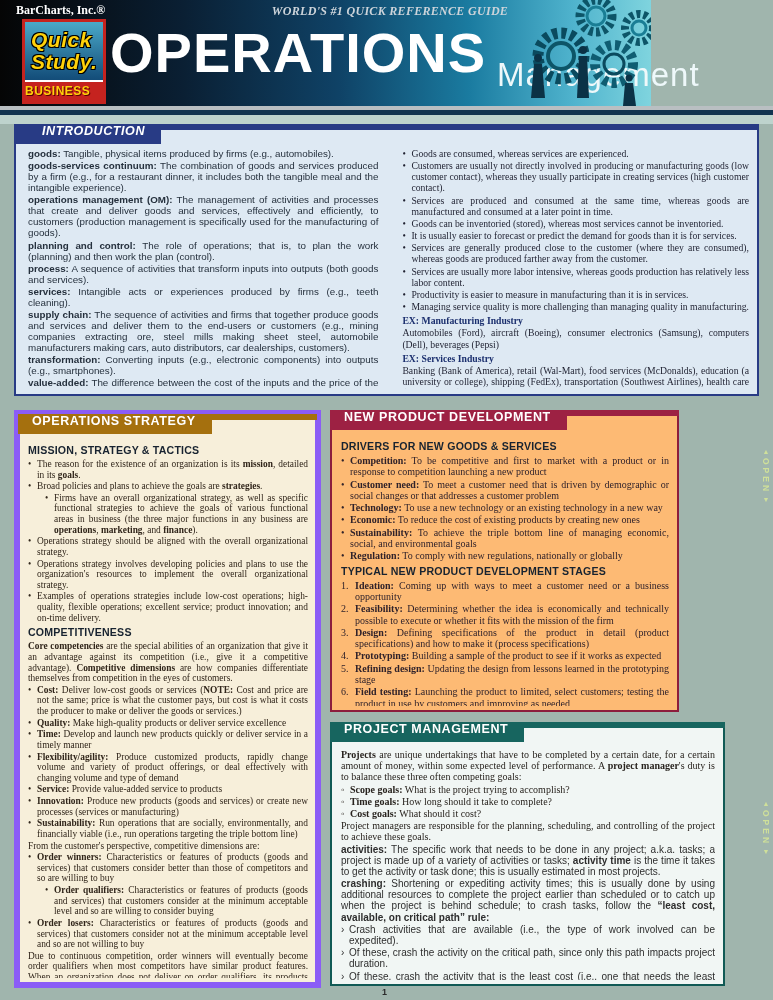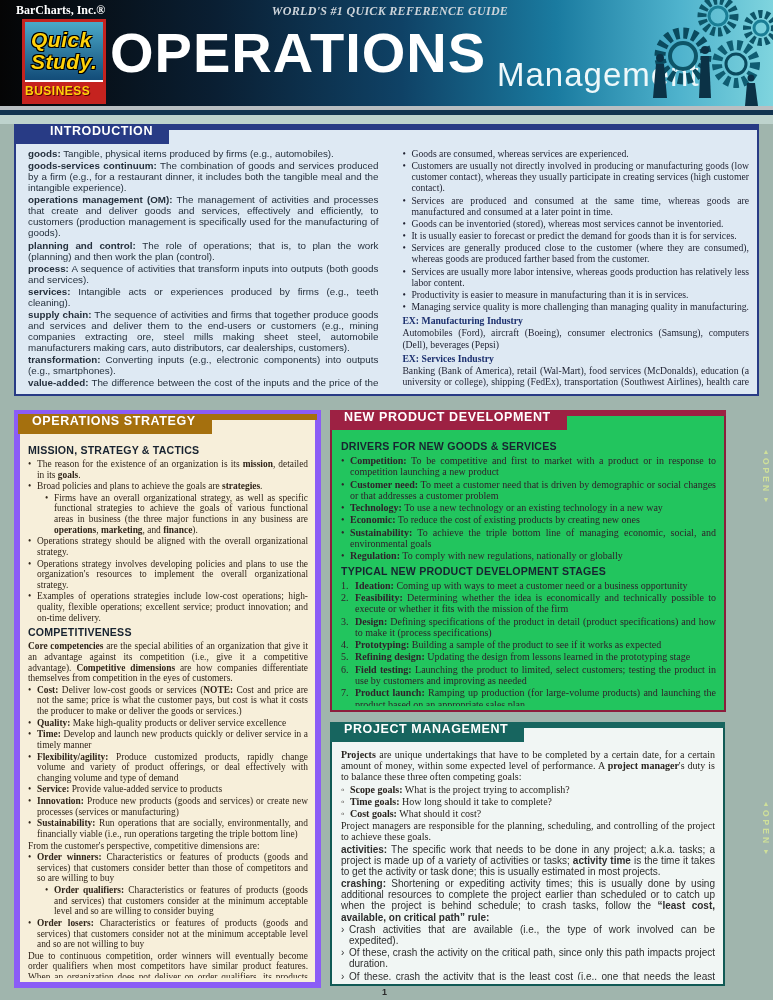--- a/index.html
+++ b/index.html
@@ -1,21 +1,21 @@
 <!DOCTYPE html>
 <html><head>
 <meta charset="utf-8">
 <style>
   html,body{margin:0;padding:0;}
   body{width:773px;height:1000px;overflow:hidden;background:#a0b5ad;
        font-family:"Liberation Sans", sans-serif;}
   .page{position:relative;width:773px;height:1000px;background:#a0b5ad;}
 
   
-  .banner{position:absolute;left:0;top:0;width:773px;height:106px;
+  .banner{position:absolute;left:0;top:0;width:651px;height:106px;
     background:linear-gradient(90deg,#050505 0%,#0a1f33 28%,#0f4266 52%,#1a7ba0 72%,#4fb3cd 88%,#7fd4de 100%);}
   .brand{position:absolute;left:16px;top:3px;color:#fff;font:bold 12px "Liberation Serif",serif;}
   .logo{position:absolute;left:22px;top:19px;width:84px;height:85px;border:3px solid #c5231f;
     background:linear-gradient(180deg,#4aa9c9 0%,#15507c 70%,#0b3a63 100%);box-sizing:border-box;}
   .logo-line{color:#ffd20a;font:italic bold 21px "Liberation Sans",sans-serif;line-height:22px;
     padding-left:6px;letter-spacing:0.5px;
     text-shadow:1px 1px 0 #000,-1px 1px 0 #000,1px -1px 0 #000,-1px -1px 0 #000;}
   .logo-badge{position:absolute;left:0;right:0;bottom:0;height:19px;background:#c5231f;border-top:2px solid #fff;
     color:#ffd20a;font:bold 12px "Liberation Sans",sans-serif;text-align:left;line-height:19px;letter-spacing:0.5px;
     text-shadow:1px 1px 0 #5a0000;}
@@ -32,35 +32,35 @@
 
   
   .panel{position:absolute;box-sizing:border-box;}
   .sec-head{position:absolute;top:-2px;left:-2px;right:-2px;display:flex;align-items:flex-start;z-index:2;}
   .sec-head .bar{height:20px;line-height:20px;color:#fff;font:bold 12.5px "Liberation Sans",sans-serif;
     letter-spacing:0.6px;padding:0 16px;white-space:nowrap;}
   .sec-head .ext{flex:1;height:6px;}
   .panel-body{position:absolute;overflow:hidden;}
 
   .intro{left:14px;top:124px;width:745px;height:272px;background:#dee9f3;border:2px solid #283b85;}
-  .intro .bar{background:#283b85;padding-left:36px;}
+  .intro .bar{background:#283b85;padding-left:28px;font-style:italic;}
   .intro .ext{background:#283b85;}
   .intro-cols{left:12px;top:22px;right:8px;bottom:5px;display:flex;gap:24px;}
   .intro-left{flex:0 0 48.6%;font-size:9.8px;line-height:1.13;color:#25303d;}
   .intro-right{flex:1;font-size:9.7px;line-height:1.15;color:#1e2030;}
   .intro-left .it{font-family:"Liberation Sans",sans-serif;}
   .intro-right .it{font-family:"Liberation Serif",serif;}
 
   .ops{left:14px;top:410px;width:307px;height:578px;background:#f7efda;border:6px solid #8b5cf6;}
   .ops .bar{background:#a5700e;padding-left:14px;}
   .ops .ext{background:#a5700e;}
   .ops .panel-body{left:8px;top:25px;right:7px;bottom:4px;font-size:9.4px;line-height:1.13;color:#30251a;}
   .ops .it{font-family:"Liberation Serif",serif;}
 
-  .npd{left:330px;top:410px;width:396px;height:302px;background:#22c55e;border:2px solid #8c1d3c;}
+  .npd{left:330px;top:410px;width:349px;height:302px;background:#fdba74;border:2px solid #8c1d3c;}
   .npd .bar{background:#9d2143;padding-left:14px;}
   .npd .ext{background:#9d2143;}
   .npd .panel-body{left:9px;top:25px;right:8px;bottom:4px;font-size:10px;line-height:1.13;color:#30222a;}
   .npd .it{font-family:"Liberation Serif",serif;}
 
   .pm{left:330px;top:722px;width:395px;height:264px;background:#f1f6f4;border:2px solid #115a55;}
   .pm .bar{background:#17655f;padding-left:14px;}
   .pm .ext{background:#17655f;}
   .pm .panel-body{left:9px;top:25px;right:8px;bottom:4px;font-size:10px;line-height:1.12;color:#28231e;}
   .pm .it{font-family:"Liberation Serif",serif;}
@@ -147,21 +147,21 @@
           <div class="it t-def"><span class="tx"><b>supply chain:</b> The sequence of activities and firms that together produce goods and services and deliver them to the end-users or customers (e.g., mining companies extracting ore, steel mills making sheet steel, automobile manufacturers making cars, auto distributors, car dealerships, customers).</span></div>
           <div class="it t-def"><span class="tx"><b>transformation:</b> Converting inputs (e.g., electronic components) into outputs (e.g., smartphones).</span></div>
           <div class="it t-def"><span class="tx"><b>value-added:</b> The difference between the cost of the inputs and the price of the outputs; the value that is added to goods and services through a transformation.</span></div>
         </div>
       <div class="intro-right">
           <div class="it t-bullet"><span class="mk">•</span><span class="tx">Goods are consumed, whereas services are experienced.</span></div>
           <div class="it t-bullet"><span class="mk">•</span><span class="tx">Customers are usually not directly involved in producing or manufacturing goods (low customer contact), whereas they usually participate in creating services (high customer contact).</span></div>
           <div class="it t-bullet"><span class="mk">•</span><span class="tx">Services are produced and consumed at the same time, whereas goods are manufactured and consumed at a later point in time.</span></div>
           <div class="it t-bullet"><span class="mk">•</span><span class="tx">Goods can be inventoried (stored), whereas most services cannot be inventoried.</span></div>
           <div class="it t-bullet"><span class="mk">•</span><span class="tx">It is usually easier to forecast or predict the demand for goods than it is for services.</span></div>
-          <div class="it t-bullet"><span class="mk">•</span><span class="tx">Services are generally produced close to the customer (where they are consumed), whereas goods are produced farther based from the customer.</span></div>
+          <div class="it t-bullet"><span class="mk">•</span><span class="tx">Services are generally produced close to the customer (where they are consumed), whereas goods are produced farther away from the customer.</span></div>
           <div class="it t-bullet"><span class="mk">•</span><span class="tx">Services are usually more labor intensive, whereas goods production has relatively less labor content.</span></div>
           <div class="it t-bullet"><span class="mk">•</span><span class="tx">Productivity is easier to measure in manufacturing than it is in services.</span></div>
           <div class="it t-bullet"><span class="mk">•</span><span class="tx">Managing service quality is more challenging than managing quality in manufacturing.</span></div>
           <div class="it t-exh"><span class="tx">EX: Manufacturing Industry</span></div>
           <div class="it t-para"><span class="tx">Automobiles (Ford), aircraft (Boeing), consumer electronics (Samsung), computers (Dell), beverages (Pepsi)</span></div>
           <div class="it t-exh"><span class="tx">EX: Services Industry</span></div>
           <div class="it t-para"><span class="tx">Banking (Bank of America), retail (Wal-Mart), food services (McDonalds), education (a university or college), shipping (FedEx), transportation (Southwest Airlines), health care (local hospital), hospitality (Marriott)</span></div>
         </div>
     </div>
   </div>

